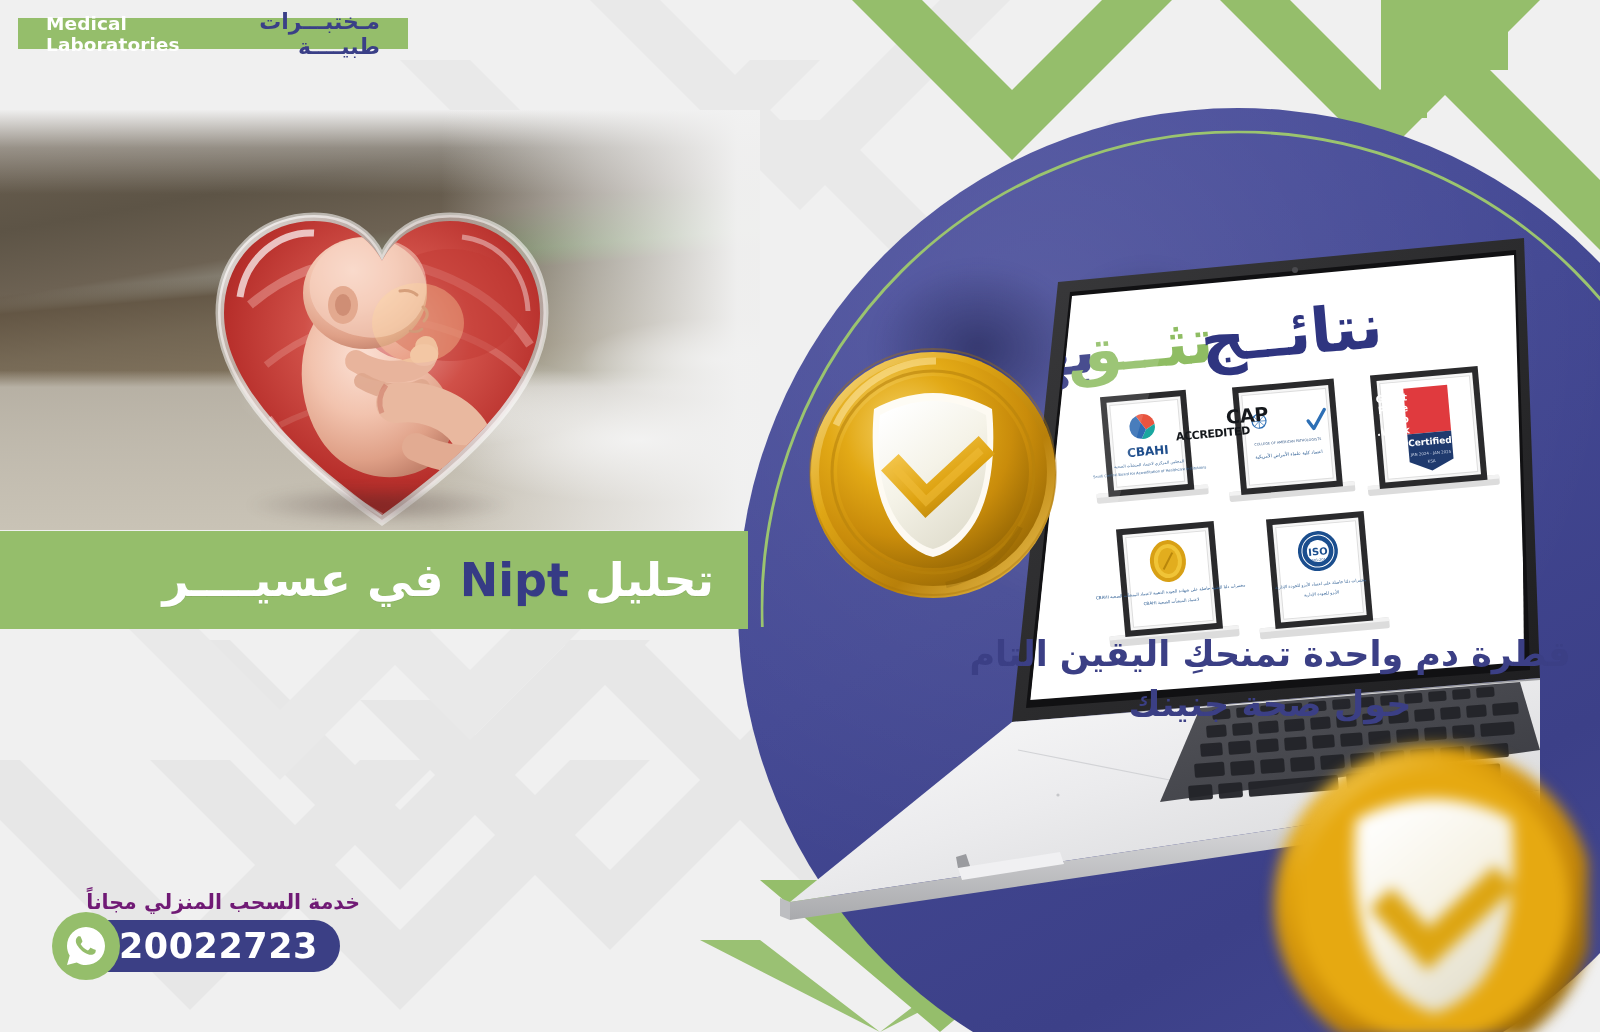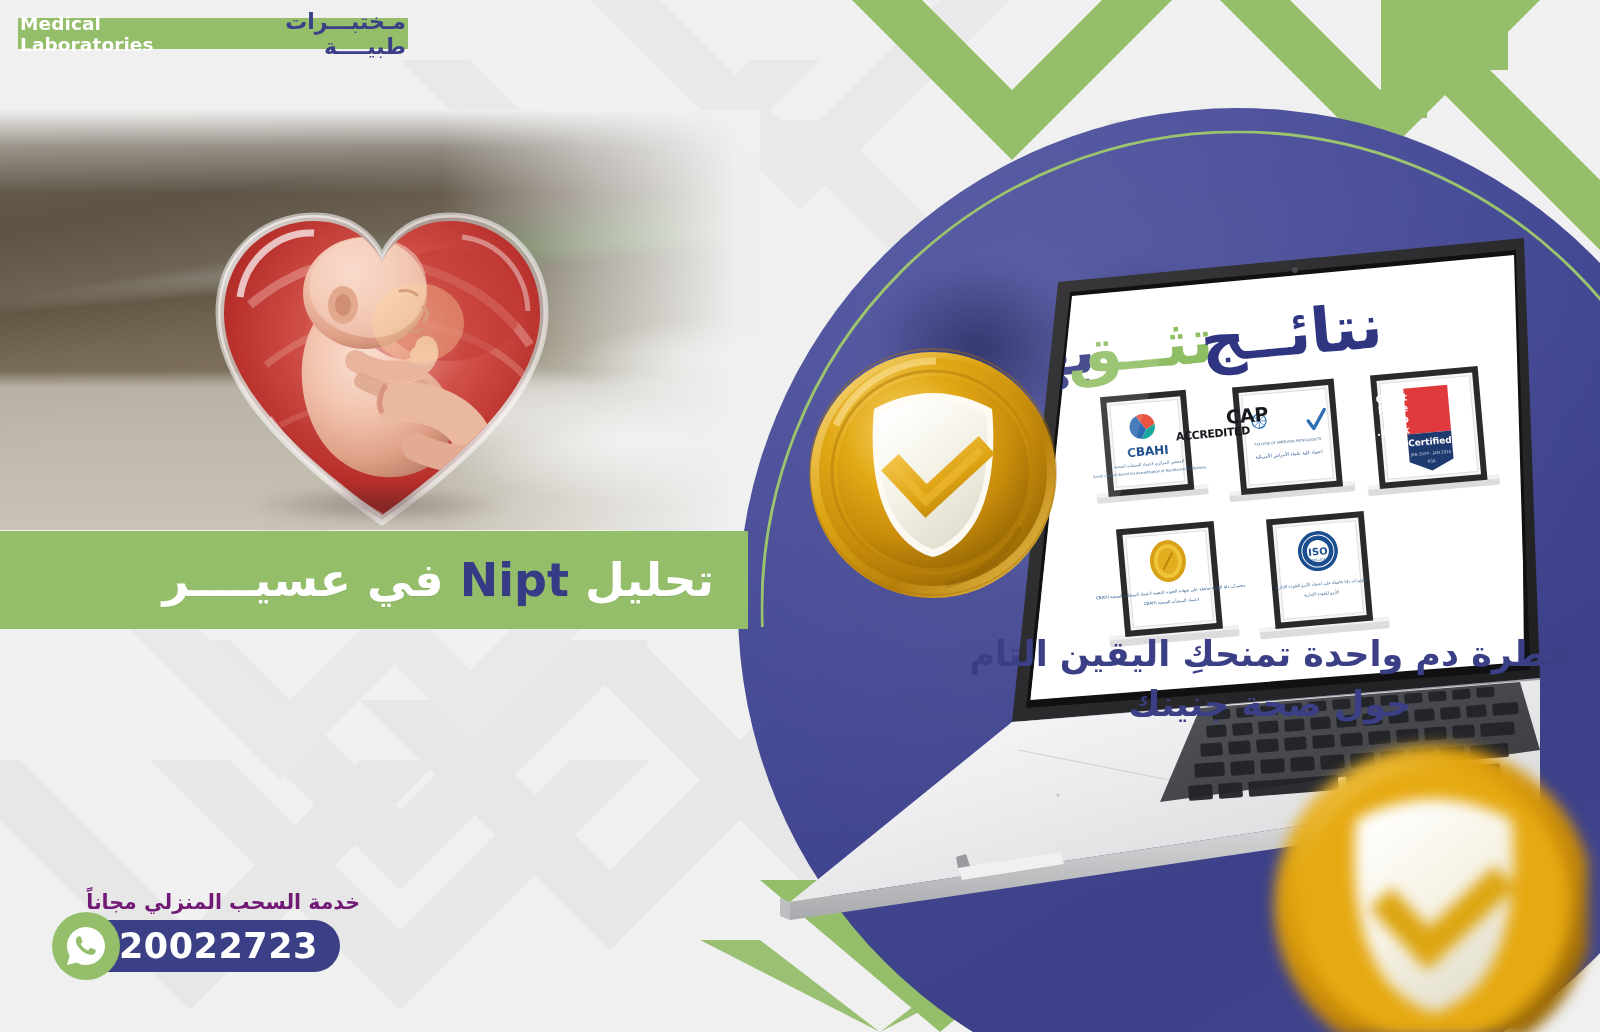--- a/index.html
+++ b/index.html
@@ -114,21 +114,21 @@
     color:#3a3f87;font-size:49px;font-weight:bold;letter-spacing:-1px;line-height:1;
     font-family:"DejaVu Sans","Liberation Sans",sans-serif;
   }
   .logo-reg{color:#8dbb5e;font-size:17px;font-weight:bold;margin:-20px 0 0 9px;}
   .logo-mark{margin:0 4px 0 2px;}
   .logo-ar{
     color:#3a3f87;font-size:50px;font-weight:bold;line-height:1;margin-left:12px;direction:rtl;
   }
   .logo-bar{
     background:#95be6b;height:31px;display:flex;align-items:center;
-    justify-content:space-between;padding:0 2px;direction:ltr;
+    justify-content:space-between;padding:0 28px;direction:ltr;
   }
   .logo-bar .en{color:#fff;font-size:18.5px;font-weight:bold;letter-spacing:.1px;}
   .logo-bar .ar{color:#3a3f87;font-size:22px;font-weight:bold;direction:rtl;}
 
   
   .contact{position:absolute;left:30px;top:890px;width:330px;height:105px;}
   .contact-note{
     position:absolute;right:0;top:0;color:#701a75;font-size:20.5px;font-weight:bold;
     white-space:nowrap;text-align:right;
   }

